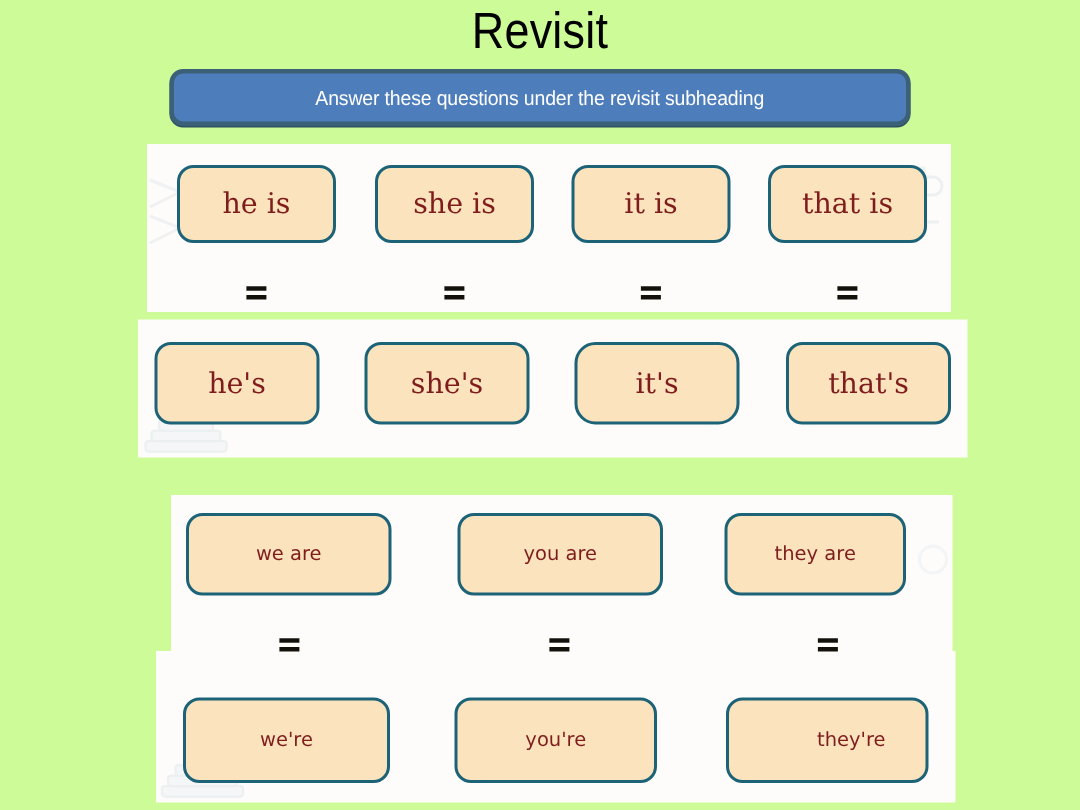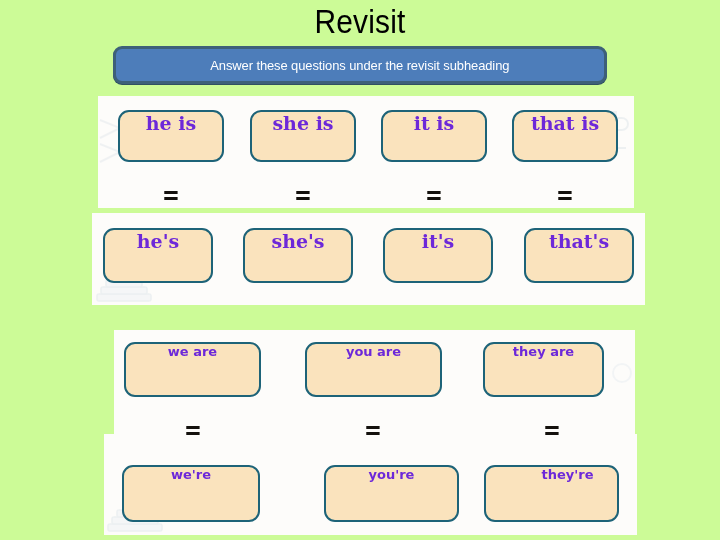--- a/index.html
+++ b/index.html
@@ -79,25 +79,25 @@
   }
 
   
   .word-box {
     position: absolute;
     box-sizing: border-box;
     background: #fae3bd;
     border: 2.5px solid #1d6378;
     border-radius: 11px;
     display: flex;
+    align-items: center;
     justify-content: center;
-    color: #6d28d9;
+    color: #7f1d1d;
     font-family: "DejaVu Serif", "Liberation Serif", serif;
     white-space: nowrap;
-    font-weight: bold;
   }
   .word-box.grp1 { font-size: 19px; }
   .word-box.grp2 {
     font-family: "DejaVu Sans", sans-serif;
     font-size: 13px;
   }
 
   
   .equals {
     position: absolute;
@@ -147,21 +147,21 @@
 
 <div class="word-box grp1" style="left:118px; top:110px; width:106px; height:52px;">
   <span>he is</span>
 </div>
 <div class="word-box grp1" style="left:250px; top:110px; width:106px; height:52px;">
   <span>she is</span>
 </div>
 <div class="word-box grp1" style="left:381px; top:110px; width:106px; height:52px;">
   <span>it is</span>
 </div>
-<div class="word-box grp1" style="left:512px; top:110px; width:106px; height:52px;border-radius:12px;">
+<div class="word-box grp1" style="left:512px; top:110px; width:106px; height:52px;">
   <span>that is</span>
 </div>
 
 <div class="equals" style="left:141px; top:182px; width:60px;">=</div>
 <div class="equals" style="left:273px; top:182px; width:60px;">=</div>
 <div class="equals" style="left:404px; top:182px; width:60px;">=</div>
 <div class="equals" style="left:535px; top:182px; width:60px;">=</div>
 
 <div class="word-box grp1" style="left:103px; top:228px; width:110px; height:55px;">
   <span>he's</span>
@@ -201,18 +201,18 @@
   <span>they are</span>
 </div>
 
 <div class="equals" style="left:163px; top:417px; width:60px;">=</div>
 <div class="equals" style="left:343px; top:417px; width:60px;">=</div>
 <div class="equals" style="left:522px; top:417px; width:60px;">=</div>
 
 <div class="word-box grp2" style="left:122px; top:465px; width:138px; height:57px;">
   <span>we're</span>
 </div>
-<div class="word-box grp2" style="left:303px; top:465px; width:135px; height:57px;margin-left:21px;">
+<div class="word-box grp2" style="left:303px; top:465px; width:135px; height:57px;">
   <span>you're</span>
 </div>
 <div class="word-box grp2" style="left:484px; top:465px; width:135px; height:57px;padding-left:32px;">
   <span>they're</span>
 </div>
 
 </body></html>

